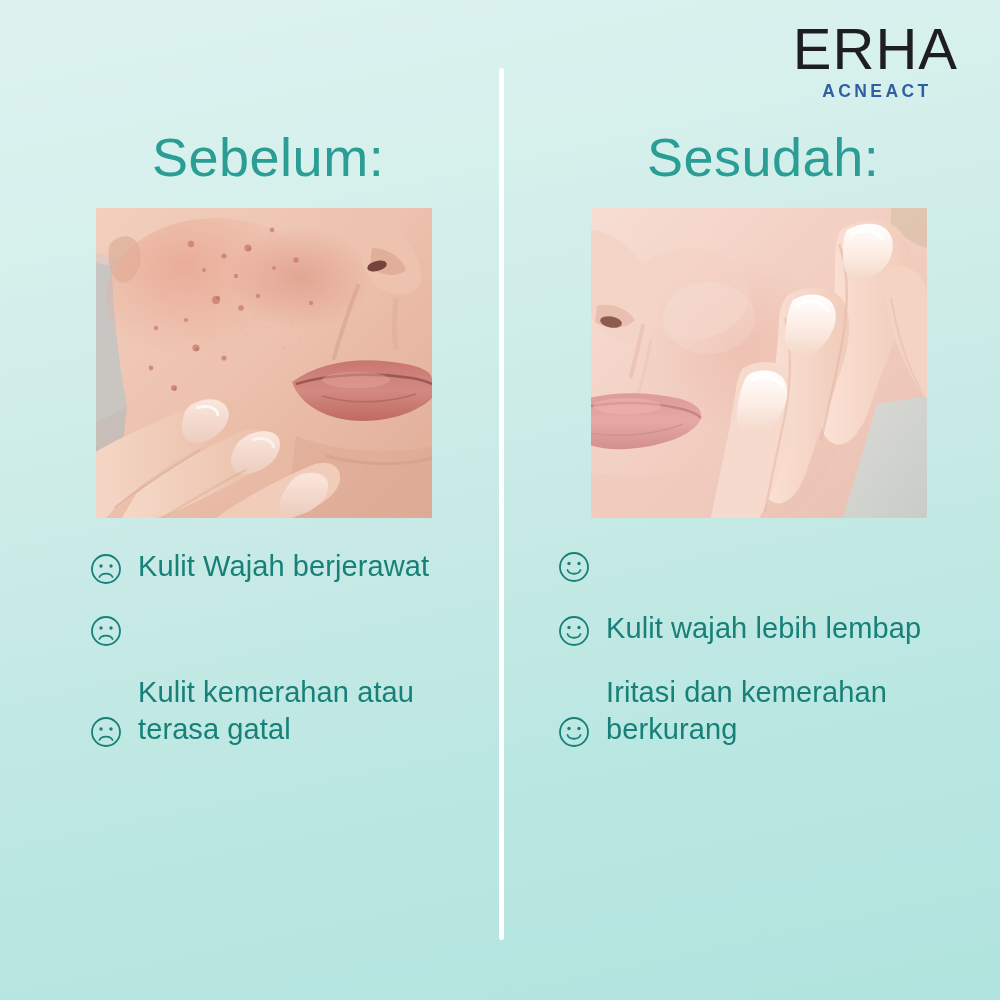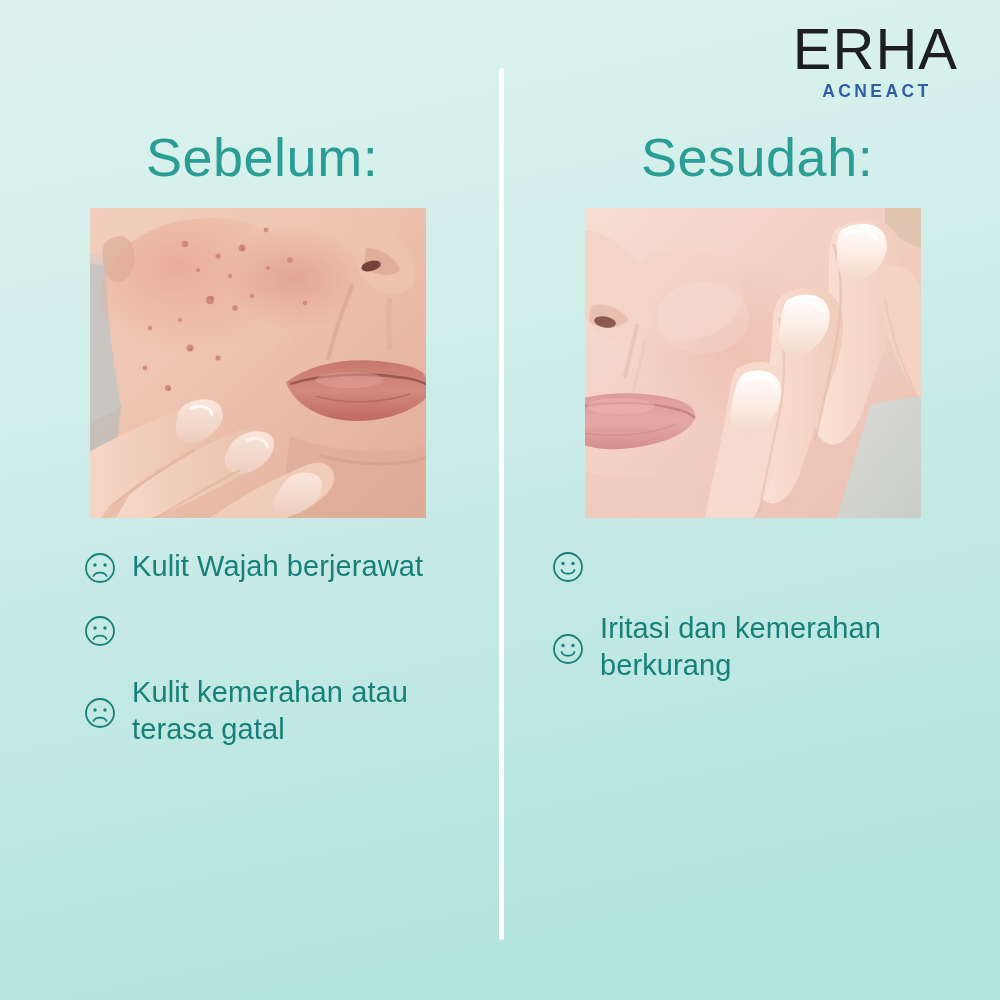--- a/index.html
+++ b/index.html
@@ -55,21 +55,21 @@
   }
 
   
   .columns {
     position: absolute;
     top: 0; left: 0;
     width: 1000px;
     height: 1000px;
     display: flex;
   }
-  .col { width: 500px; position: relative; }
+  .col { width: 500px; position: relative; margin-left: 6px; }
 
   .col-title {
     position: absolute;
     top: 126px;
     font-size: 54px;
     font-weight: 400;
     color: #2a9d95;
     letter-spacing: 0.5px;
     white-space: nowrap;
   }
@@ -93,21 +93,21 @@
   
   .bullets {
     position: absolute;
     top: 548px;
   }
   .col-left .bullets  { left: 84px; width: 400px; }
   .col-right .bullets { left: 52px; width: 420px; }
 
   .bullet {
     display: flex;
-    align-items: center;
+    align-items: flex-end;
     margin-bottom: 27px;
   }
   .bullet-icon {
     flex: 0 0 auto;
     width: 32px;
     height: 32px;
     margin-top: 3px;
     margin-right: 16px;
   }
   .bullet-icon svg { display: block; width: 32px; height: 32px; }
@@ -379,29 +379,40 @@
         <span class="bullet-icon">
           <svg viewBox="0 0 32 32" aria-hidden="true">
             <circle cx="16" cy="16" r="14" fill="none" stroke="#168079" stroke-width="1.8"></circle>
             <circle cx="11" cy="12.5" r="1.7" fill="#168079"></circle>
             <circle cx="21" cy="12.5" r="1.7" fill="#168079"></circle>
             <path d="M9.5,19 C11.5,24 20.5,24 22.5,19" fill="none" stroke="#168079" stroke-width="1.8" stroke-linecap="round"></path>
           </svg>
         </span>
       </div>
 
-
       <div class="bullet">
         <span class="bullet-icon">
           <svg viewBox="0 0 32 32" aria-hidden="true">
             <circle cx="16" cy="16" r="14" fill="none" stroke="#168079" stroke-width="1.8"></circle>
             <circle cx="11" cy="12.5" r="1.7" fill="#168079"></circle>
             <circle cx="21" cy="12.5" r="1.7" fill="#168079"></circle>
             <path d="M9.5,19 C11.5,24 20.5,24 22.5,19" fill="none" stroke="#168079" stroke-width="1.8" stroke-linecap="round"></path>
           </svg>
         </span>
+        <span class="bullet-text">Kulit wajah lebih lembap</span>
+      </div>
+
+      <div class="bullet">
+        <span class="bullet-icon">
+          <svg viewBox="0 0 32 32" aria-hidden="true">
+            <circle cx="16" cy="16" r="14" fill="none" stroke="#168079" stroke-width="1.8"></circle>
+            <circle cx="11" cy="12.5" r="1.7" fill="#168079"></circle>
+            <circle cx="21" cy="12.5" r="1.7" fill="#168079"></circle>
+            <path d="M9.5,19 C11.5,24 20.5,24 22.5,19" fill="none" stroke="#168079" stroke-width="1.8" stroke-linecap="round"></path>
+          </svg>
+        </span>
         <span class="bullet-text">Iritasi dan kemerahan berkurang</span>
       </div>
 
     </div>
   </div>
 
 </div>
 
 </body></html>

